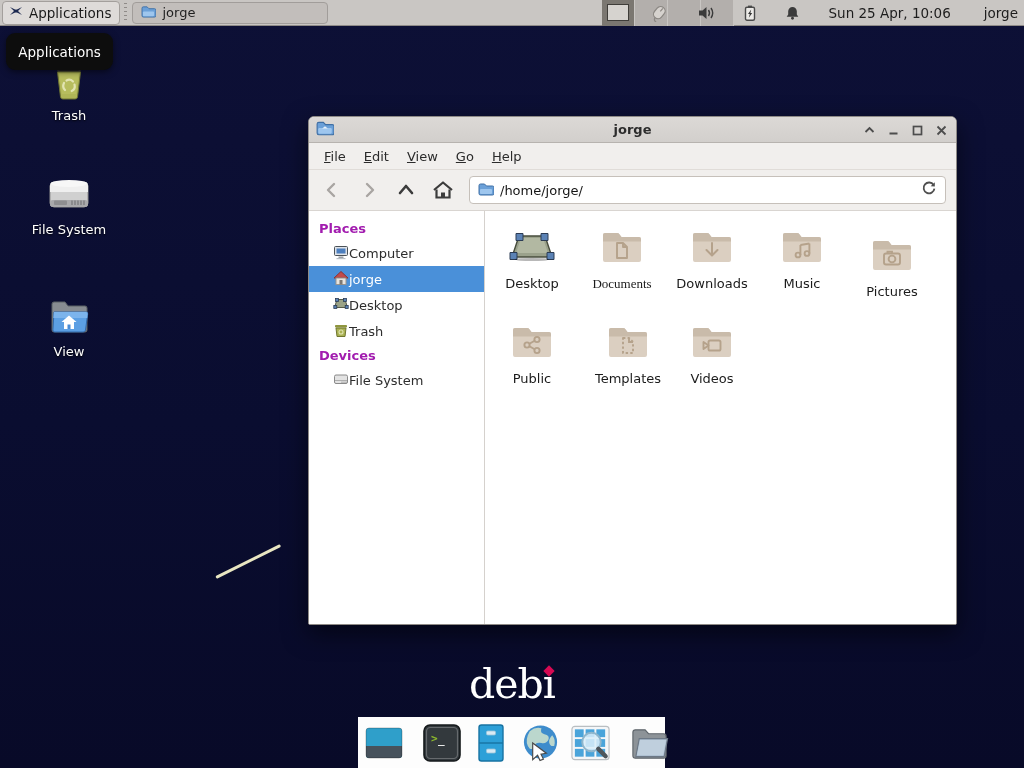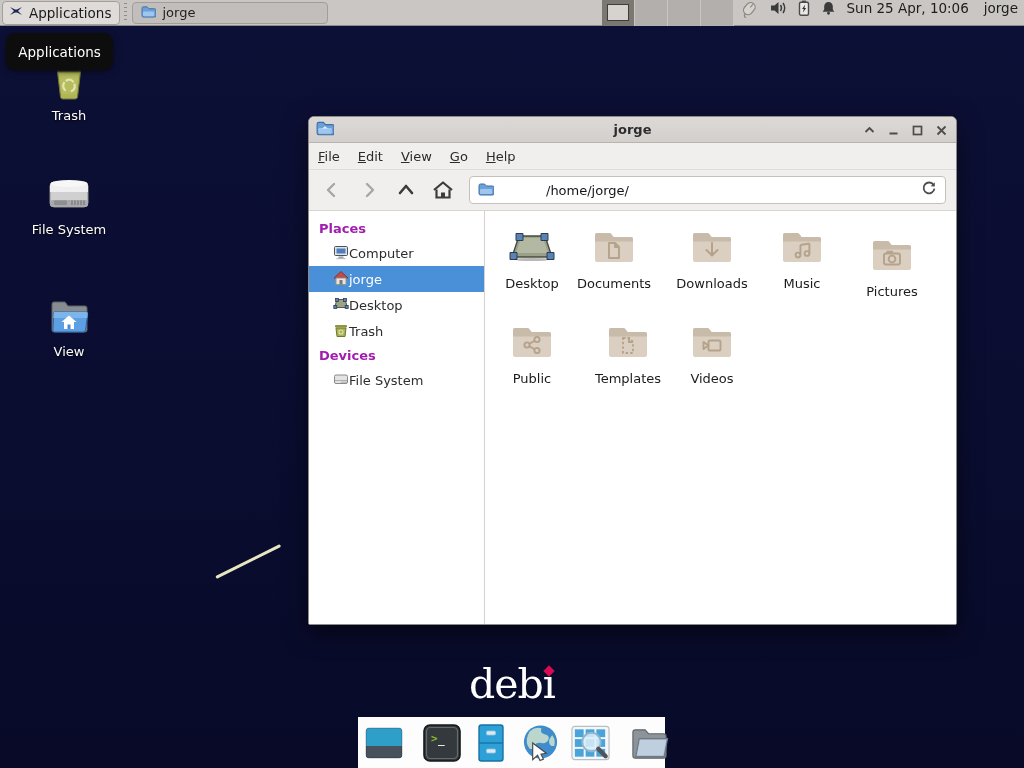--- a/index.html
+++ b/index.html
@@ -18,21 +18,21 @@
                   background:repeating-linear-gradient(180deg,#8f8b88 0 1px,transparent 1px 4px);
                   background-size:3px 100%; background-position:center; background-repeat:no-repeat; }
   .task-btn { display:flex; align-items:center; gap:6px; height:22px; width:196px; margin-left:4px;
               padding:0 8px; background:#c2bebb; border:1px solid #a19d9a; border-radius:4px;
               font-size:13px; color:#1f1f1f; }
   .pager { position:absolute; left:602px; top:0; height:26px; display:flex; }
   .pager .cell { width:33px; height:26px; background:#b3afac; border-right:1px solid #c9c6c3; position:relative; }
   .pager .cell.active { background:#7b7771; }
   .pager .cell.active .miniwin { position:absolute; left:5px; top:4px; width:22px; height:17px;
               background:#d6d3cf; border:1px solid #3f3d39; }
-  .tray { position:absolute; right:6px; top:0; height:26px; display:flex; gap:11px; }
+  .tray { position:absolute; right:6px; top:0; height:26px; display:flex; align-items:center; gap:29px; }
   .tray svg { display:block; }
   .clock, .user-label { font-size:13.5px; color:#1d1d1d; white-space:nowrap; }
   .user-label { margin-left:4px; }
 
   
   .tooltip { position:absolute; left:6px; top:33px; width:107px; height:37px; background:#0d0d0d;
              border-radius:9px; color:#ffffff; font-size:13.5px; display:flex; align-items:center;
              justify-content:center; z-index:40; box-shadow:0 2px 6px rgba(0,0,0,.5); }
 
   
@@ -47,29 +47,29 @@
   .window { position:absolute; left:308px; top:116px; width:649px; height:509px;
             background:#ffffff; border:1px solid #8e8a86; border-radius:6px 6px 2px 2px;
             box-shadow:0 8px 24px rgba(0,0,0,.55); overflow:hidden; }
   .titlebar { position:relative; height:26px; background:linear-gradient(#dcd9d6,#d2cfcc);
               border-bottom:1px solid #b7b3af; display:flex; align-items:center; }
   .titlebar .w-icon { margin-left:7px; }
   .titlebar .title { position:absolute; left:0; right:0; text-align:center; font-size:13px;
                      font-weight:bold; color:#2c2c2c; }
   .controls { position:absolute; right:8px; top:0; height:26px; display:flex; align-items:center; gap:11px; }
   .ctl { width:13px; height:13px; display:flex; align-items:center; justify-content:center; }
-  .menubar { height:27px; background:#f1efed; display:flex; align-items:center; 
+  .menubar { height:27px; background:#f1efed; display:flex; align-items:center; padding-left:6px;
              border-bottom:1px solid #e0dcd8; }
   .menu-item { display:inline-block; padding:4px 9px; font-size:13px; color:#2b2b2b; }
   .menu-item::first-letter { text-decoration:underline; }
   .toolbar { height:41px; background:#f1efed; display:flex; align-items:center; padding:0 10px 0 8px;
              border-bottom:1px solid #d9d5d1; }
   .tb-btn { width:30px; height:28px; display:flex; align-items:center; justify-content:center; margin-right:7px; }
   .pathbar { flex:1; height:28px; background:#ffffff; border:1px solid #c6c0ba; border-radius:4px;
-             display:flex; align-items:center; padding:0 8px; margin-left:4px;gap:46px; }
+             display:flex; align-items:center; padding:0 8px; margin-left:4px; }
   .pathbar .path-text { flex:1; font-size:13px; color:#141414; margin-left:6px; }
   .content { position:absolute; top:94px; bottom:0; left:0; right:0; display:flex; }
   .sidebar { width:176px; background:#ffffff; border-right:1px solid #d5d1cd; padding-top:6px; }
   .side-header { font-size:13px; font-weight:bold; color:#a21caf; padding:4px 0 4px 10px; }
   .side-item { display:flex; align-items:center; gap:0; height:26px; padding-left:24px;
                font-size:13px; color:#2d2d2d; }
   .side-item.selected { background:#4a90d9; color:#ffffff; }
   .mainpane { flex:1; position:relative; background:#ffffff; }
   .filegrid { position:absolute; left:2px; top:2px; right:0; }
   .file-cell { position:absolute; width:90px; height:95px; text-align:center; }
@@ -379,21 +379,21 @@
                 <polygon points="8,10.5 15,10.5 15,17.5 8,17.5" fill="#5b82b5" stroke="#2c3c55" stroke-width="1"></polygon>
                 <polygon points="33,10.5 40,10.5 40,17.5 33,17.5" fill="#5b82b5" stroke="#2c3c55" stroke-width="1"></polygon>
                 <polygon points="2,29.5 9,29.5 9,36.5 2,36.5" fill="#5b82b5" stroke="#2c3c55" stroke-width="1"></polygon>
                 <polygon points="39,29.5 46,29.5 46,36.5 39,36.5" fill="#5b82b5" stroke="#2c3c55" stroke-width="1"></polygon>
                 <ellipse cx="24" cy="36.5" rx="17" ry="1.6" fill="rgba(0,0,0,0.28)"></ellipse>
               </svg>
             </span>
             <div class="flabel">Desktop</div>
           </div>
 
-          <div class="file-cell" style="left:82px; top:0px;">
+          <div class="file-cell" style="left:90px; top:0px;font-family:Liberation Serif, serif;">
             <span>
               <svg width="48" height="48" viewBox="0 0 48 48">
                 <path d="M5 12 q0-2 2-2 h12 q1.6 0 2.6 1.4 l1.9 2.6 H41 q2 0 2 2 v21 q0 2-2 2 H7 q-2 0-2-2 Z" fill="#dbcfc1"></path>
                 <path d="M5 12 q0-2 2-2 h12 q1.6 0 2.6 1.4 l1.9 2.6 H41 q2 0 2 2 v2.5 H5 Z" fill="#c9bbaa"></path>
                 <g fill="none" stroke="#b5a28b" stroke-width="1.9" stroke-linejoin="round">
                   <path d="M19 20 h6 l4 4 v11 h-10 Z"></path>
                     <path d="M25 20 v4 h4"></path>
                 </g>
               </svg>
             </span>

